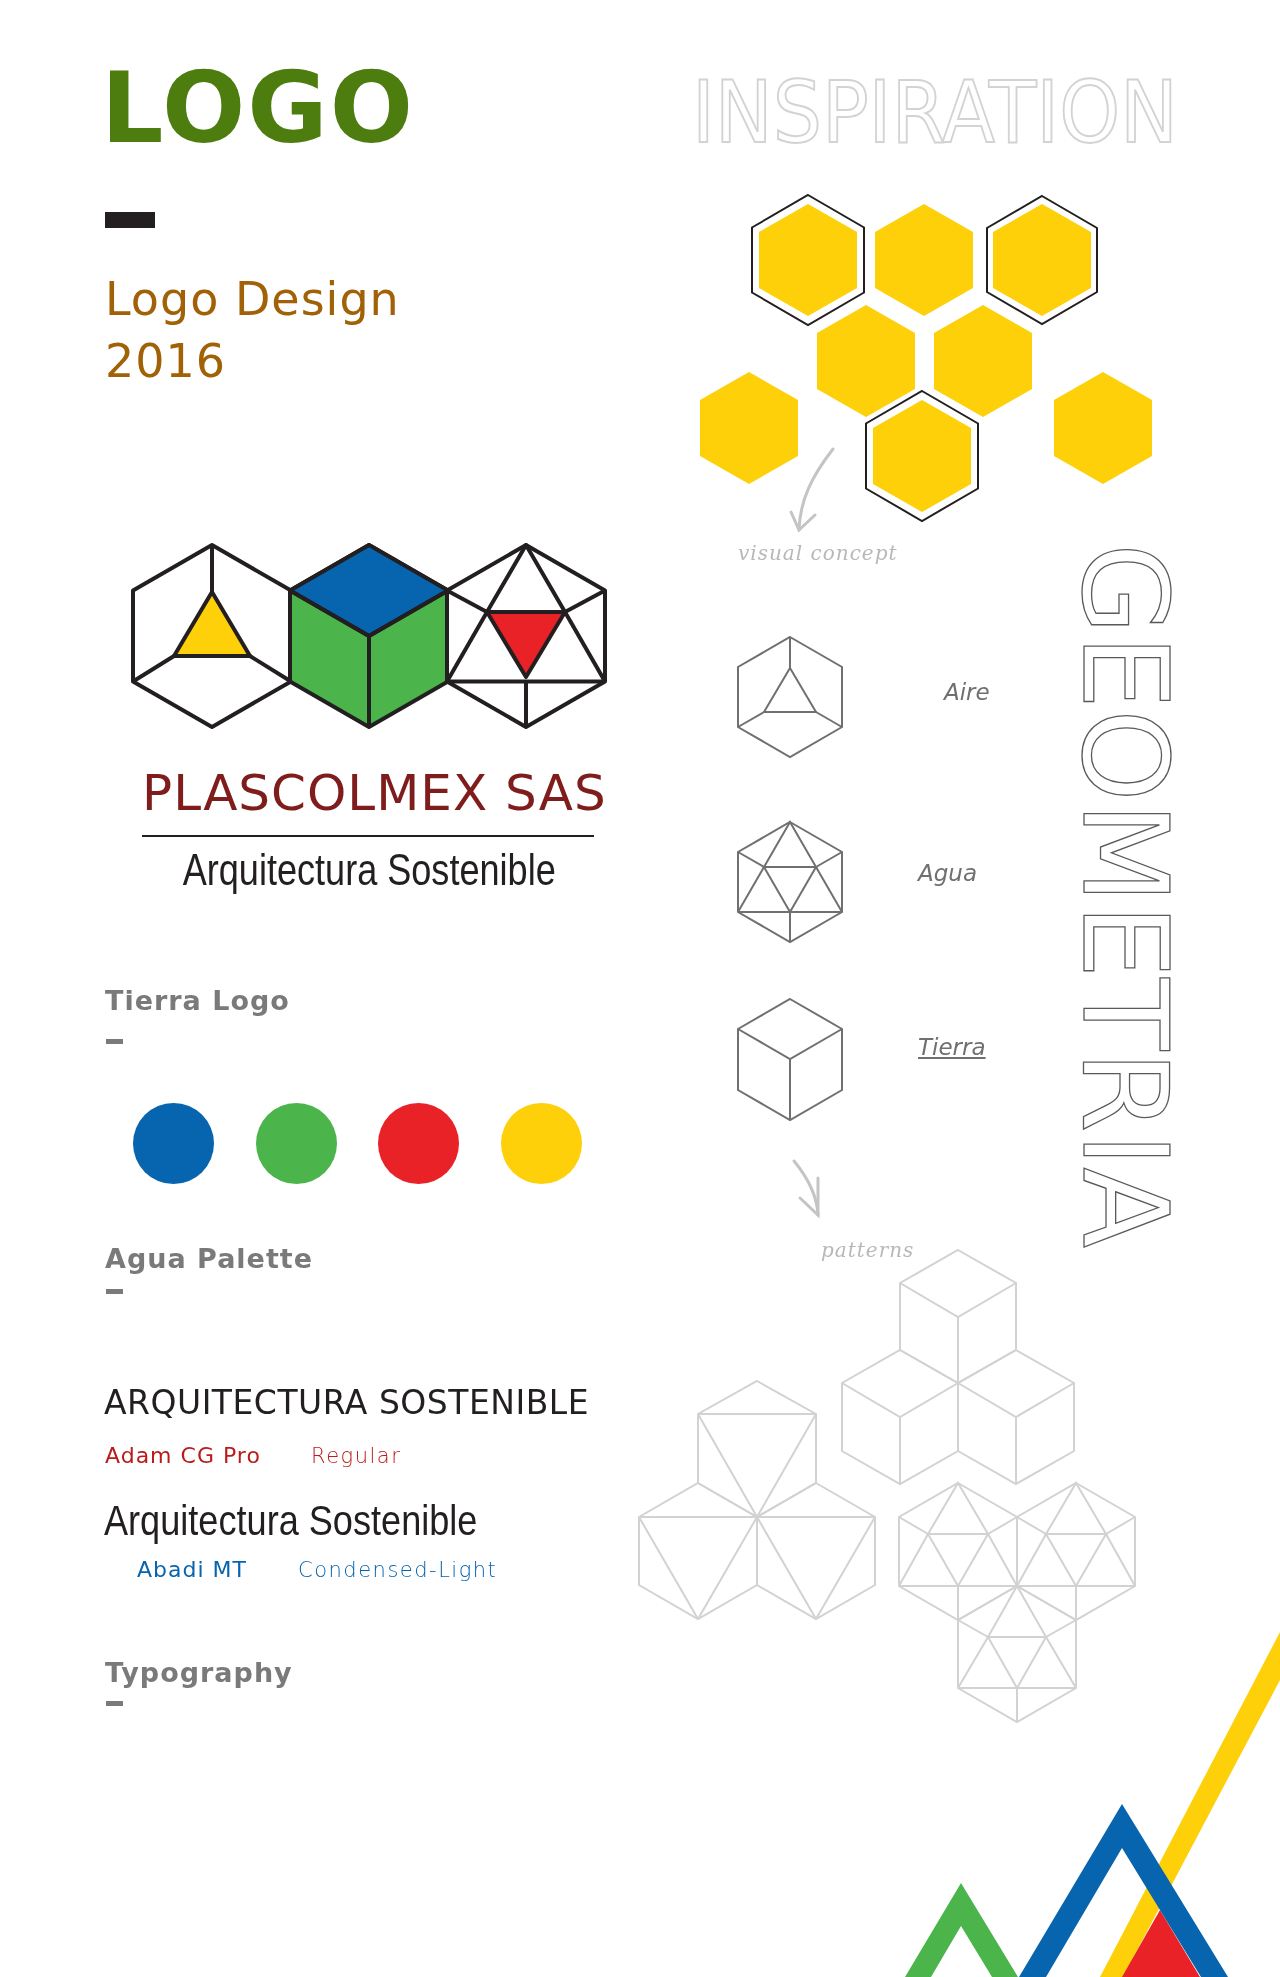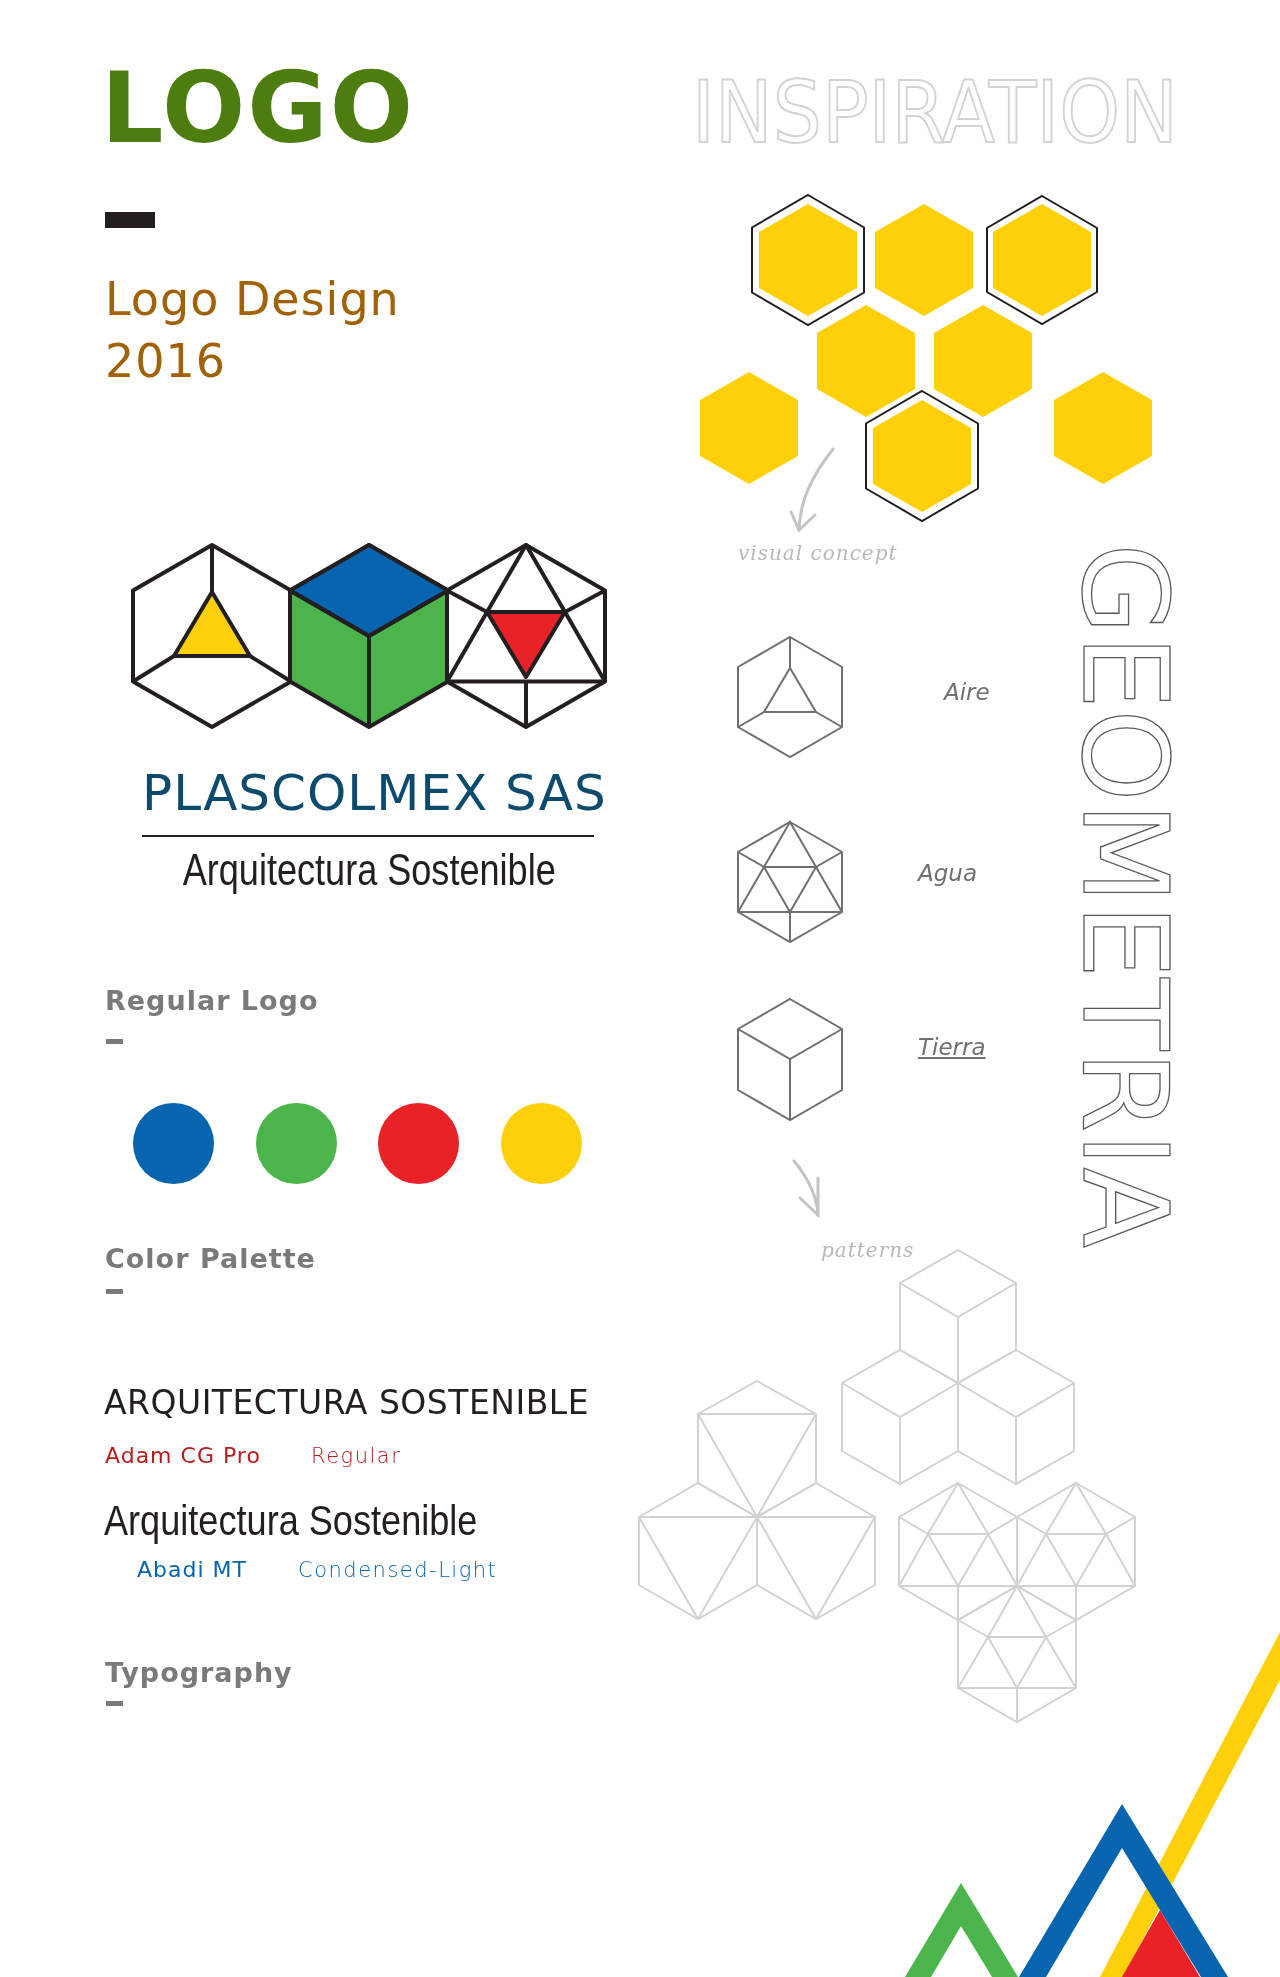--- a/index.html
+++ b/index.html
@@ -4,21 +4,21 @@
 <style>
   html, body { margin: 0; padding: 0; background: #ffffff; }
   body { width: 1280px; height: 1977px; position: relative; overflow: hidden; font-family: "DejaVu Sans", sans-serif; }
   .abs { position: absolute; white-space: nowrap; }
   #art { position: absolute; left: 0; top: 0; width: 1280px; height: 1977px; }
   .title-logo { left: 101px; top: 59px; font-size: 98px; font-weight: bold; color: #4d7c0f; letter-spacing: 2px; line-height: 1; font-family: "DejaVu Sans", sans-serif; }
   .title-dash { left: 105px; top: 212px; width: 50px; height: 16px; background: #231f20; }
   .subtitle { left: 105px; font-size: 46px; color: #a16207; line-height: 1; font-family: "DejaVu Sans", sans-serif; letter-spacing: 1px; }
   .section-label { left: 105px; font-size: 27px; font-weight: bold; color: #7a7a7a; line-height: 1; letter-spacing: 1px; font-family: "DejaVu Sans", sans-serif; }
   .section-dash { left: 106px; width: 17px; height: 5px; background: #7a7a7a; }
-  .brand-name { left: 142px; top: 768px; width: 452px; text-align: center; font-size: 50px; color: #0c4a6e; line-height: 1; font-family: "DejaVu Sans", sans-serif; letter-spacing: 1px; }
+  .brand-name { left: 142px; top: 768px; width: 452px; text-align: center; font-size: 50px; color: #7f1d1d; line-height: 1; font-family: "DejaVu Sans", sans-serif; letter-spacing: 1px; }
   .brand-rule { left: 142px; top: 835px; width: 452px; height: 2px; background: #231f20; }
   .brand-tag { left: 142px; top: 848px; width: 452px; text-align: center; font-size: 44px; color: #231f20; line-height: 1; font-family: "Liberation Sans", sans-serif; transform: scaleX(0.82); transform-origin: center; }
   .type-sample-caps { left: 104px; top: 1386px; font-size: 33px; color: #231f20; line-height: 1; letter-spacing: 0.5px; font-family: "DejaVu Sans", sans-serif; }
   .type-sample-cond { left: 104px; top: 1500px; font-size: 42px; color: #231f20; line-height: 1; font-family: "Liberation Sans", sans-serif; transform: scaleX(0.86); transform-origin: left center; }
   .font-name { font-size: 22px; line-height: 1; letter-spacing: 1px; font-family: "DejaVu Sans", sans-serif; }
   .font-style { font-size: 21px; line-height: 1; letter-spacing: 1.5px; font-family: "DejaVu Sans", sans-serif; font-weight: 300; }
   .green { color: #b91c1c; }
   .blue { color: #0764ae; margin-left: 32px; }
   .element-label { font-size: 23px; font-style: italic; color: #707070; line-height: 1; font-family: "DejaVu Sans", sans-serif; }
   .hand-label { font-size: 20px; font-style: italic; color: #b8b8b8; line-height: 1; font-family: "DejaVu Serif", serif; letter-spacing: 1px; }
@@ -193,29 +193,29 @@
 
 <div class="abs title-logo">LOGO</div>
 <div class="abs title-dash"></div>
 <div class="abs subtitle" style="top:276px;">Logo Design</div>
 <div class="abs subtitle" style="top:338px;">2016</div>
 
 <div class="abs brand-name">PLASCOLMEX SAS</div>
 <div class="abs brand-rule"></div>
 <div class="abs brand-tag">Arquitectura Sostenible</div>
 
-<div class="abs section-label" style="top:987px;">Regular Logo</div>
+<div class="abs section-label" style="top:987px;">Tierra Logo</div>
 <div class="abs section-dash" style="top:1039px;"></div>
 
 <div class="swatch" style="left: 133px; top: 1103px; background: rgb(7, 100, 174);" title="#0764ae"></div>
 <div class="swatch" style="left: 256px; top: 1103px; background: rgb(75, 181, 76);" title="#4bb54c"></div>
 <div class="swatch" style="left: 378px; top: 1103px; background: rgb(233, 34, 40);" title="#e92228"></div>
 <div class="swatch" style="left: 501px; top: 1103px; background: rgb(253, 208, 10);" title="#fdd00a"></div>
 
-<div class="abs section-label" style="top:1245px;">Color Palette</div>
+<div class="abs section-label" style="top:1245px;">Agua Palette</div>
 <div class="abs section-dash" style="top:1289px;"></div>
 
 <div class="abs type-sample-caps">ARQUITECTURA SOSTENIBLE</div>
 <div class="abs font-name green" style="left:105px; top:1445px;">Adam CG Pro</div>
 <div class="abs font-style green" style="left:311px; top:1446px;">Regular</div>
 
 <div class="abs type-sample-cond">Arquitectura Sostenible</div>
 <div class="abs font-name blue" style="left:105px; top:1559px;">Abadi MT</div>
 <div class="abs font-style blue" style="left:266px; top:1560px;">Condensed-Light</div>
 

